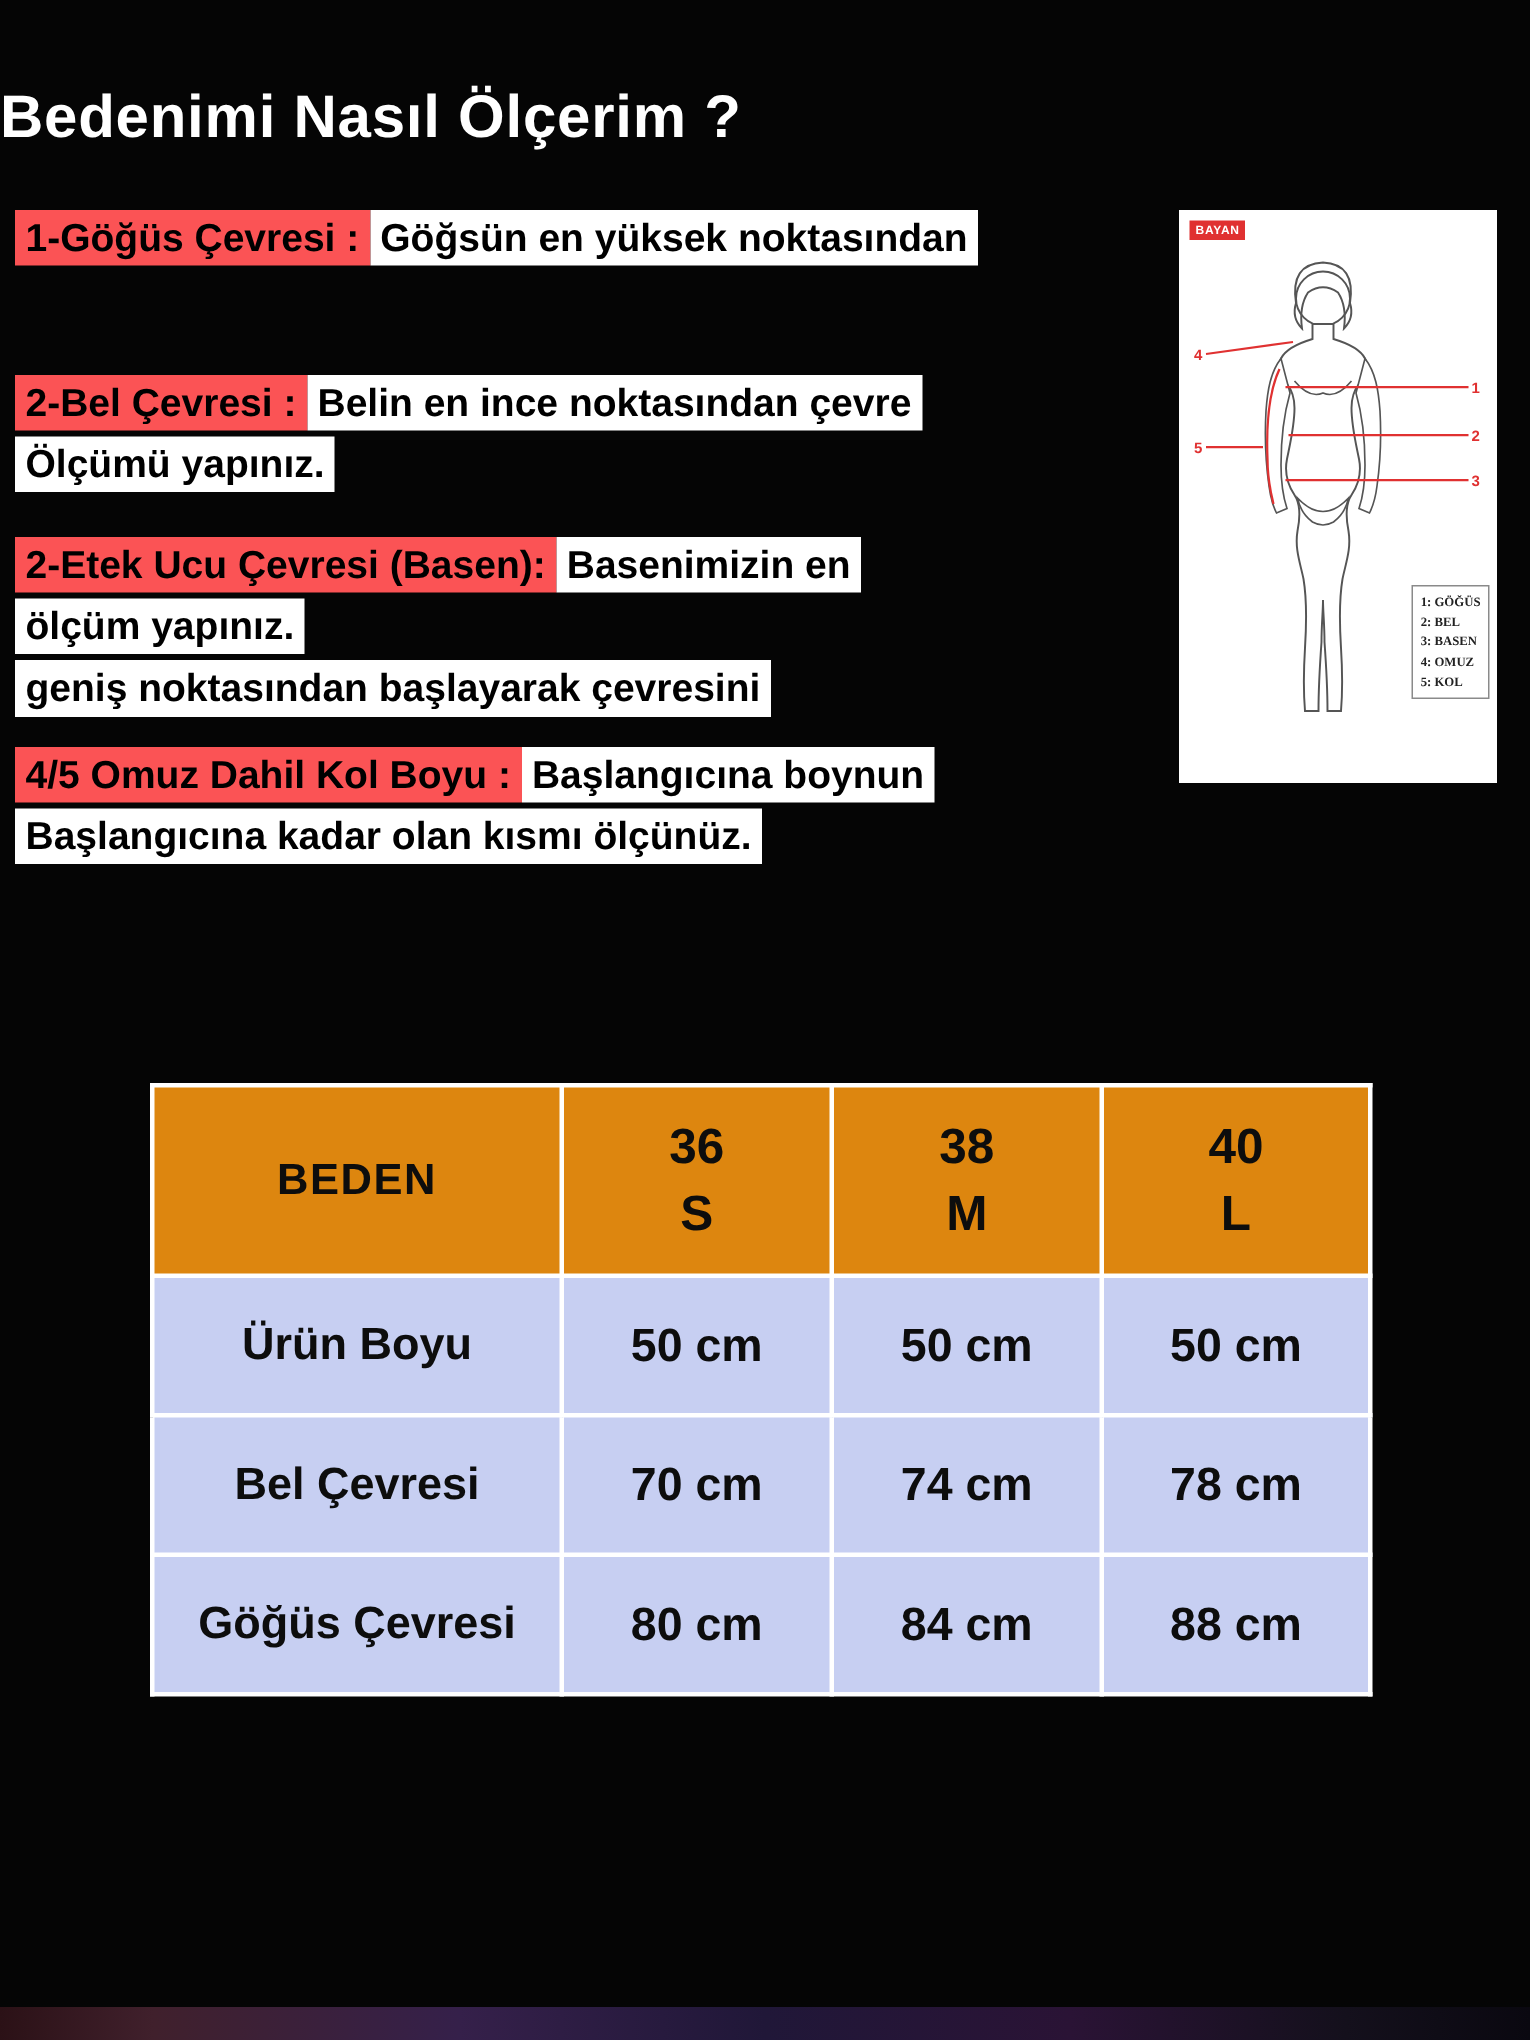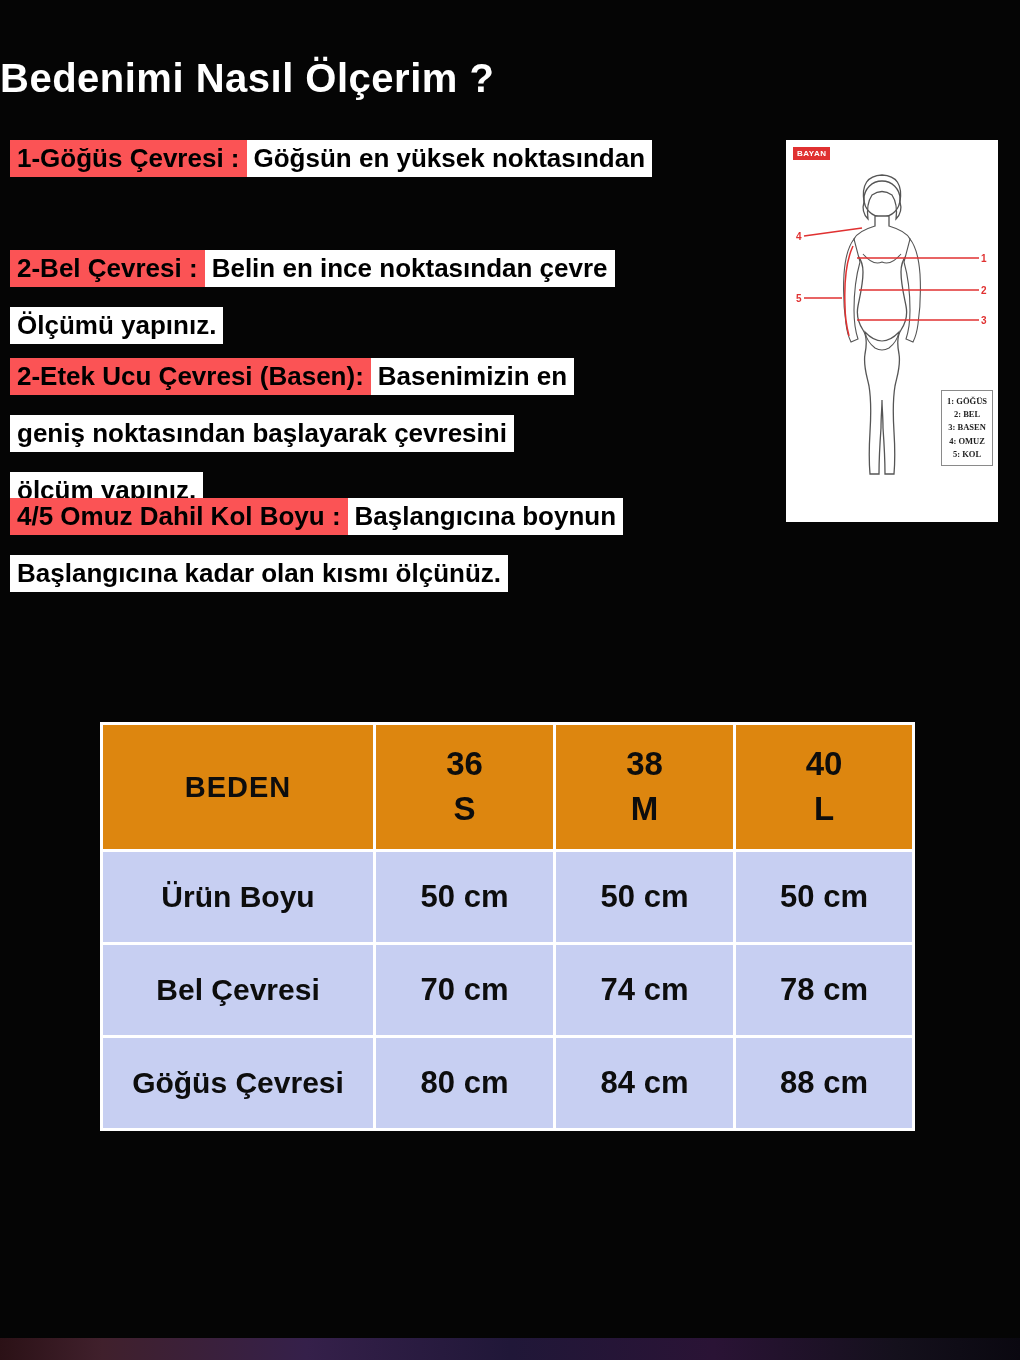--- a/index.html
+++ b/index.html
@@ -27,41 +27,40 @@
     font-size: 40px;
     font-weight: 700;
     letter-spacing: 0.5px;
   }
   
   .instruction {
     position: absolute;
     left: 10px;
     width: 700px;
   }
-  .iline { margin-bottom: 20px; white-space: nowrap; }
+  .iline { margin-bottom: 4px; white-space: nowrap; }
   .iline span {
     display: inline-block;
     font-size: 26px;
     font-weight: 700;
     line-height: 1.2;
     padding: 3px 7px;
     color: #000;
     vertical-align: top;
   }
   .red-label   { background: var(--highlight-red, #fb5355); }
   .white-text  { background: #ffffff; }
   
   .figure-box {
     position: absolute;
     left: 786px;
     top: 140px;
     width: 212px;
     height: 382px;
     background: #ffffff;
-    text-align: center;
   }
   .bayan-tag {
     position: absolute;
     top: 7px;
     left: 7px;
     background: var(--figure-red, #e03131);
     color: #ffffff;
     font-size: 8px;
     font-weight: 700;
     padding: 2px 4px;
@@ -152,24 +151,24 @@
     <div class="iline">
       <span class="white-text">Ölçümü yapınız.</span>
     </div>
   </div>
 
   <div class="instruction" style="top:358px">
     <div class="iline">
       <span class="red-label">2-Etek Ucu Çevresi (Basen):</span><span class="white-text">Basenimizin en</span>
     </div>
     <div class="iline">
+      <span class="white-text">ölçüm yapınız.</span>
+    </div>
+    <div class="iline">
       <span class="white-text">geniş noktasından başlayarak çevresini</span>
-    </div>
-    <div class="iline">
-      <span class="white-text">ölçüm yapınız.</span>
     </div>
   </div>
 
   <div class="instruction" style="top:498px">
     <div class="iline">
       <span class="red-label">4/5 Omuz Dahil Kol Boyu :</span><span class="white-text">Başlangıcına boynun</span>
     </div>
     <div class="iline">
       <span class="white-text">Başlangıcına kadar olan kısmı ölçünüz.</span>
     </div>

